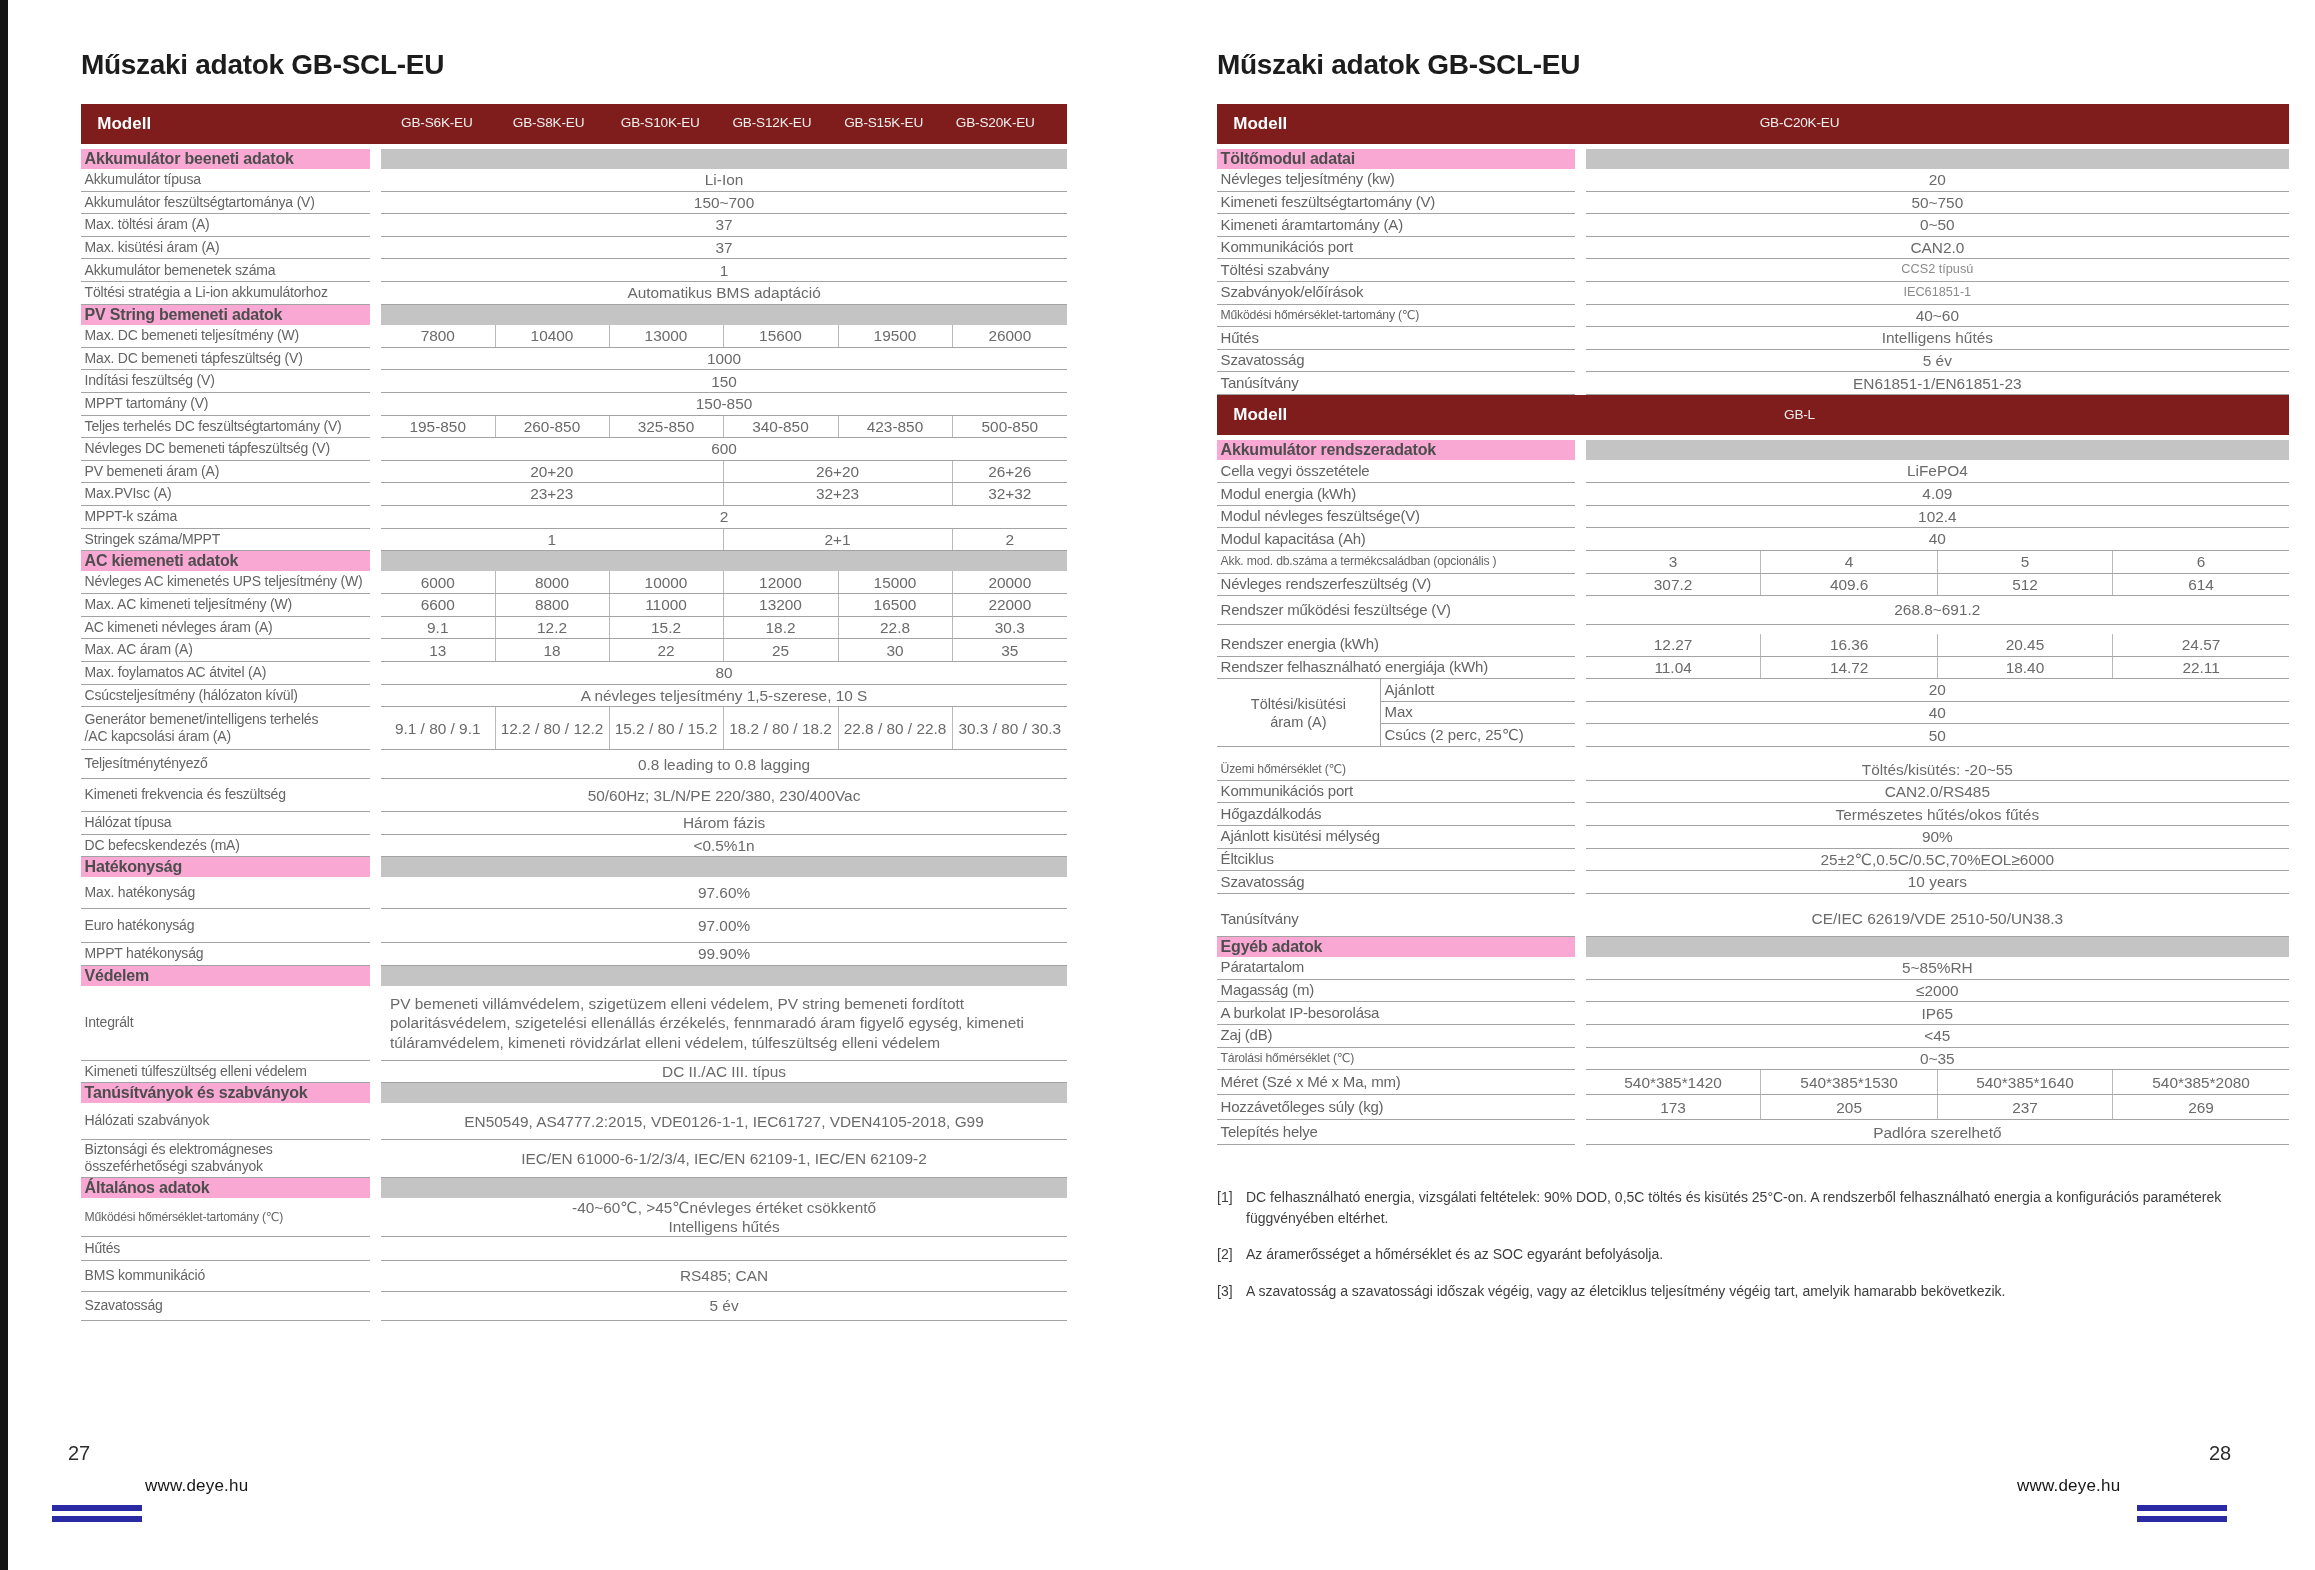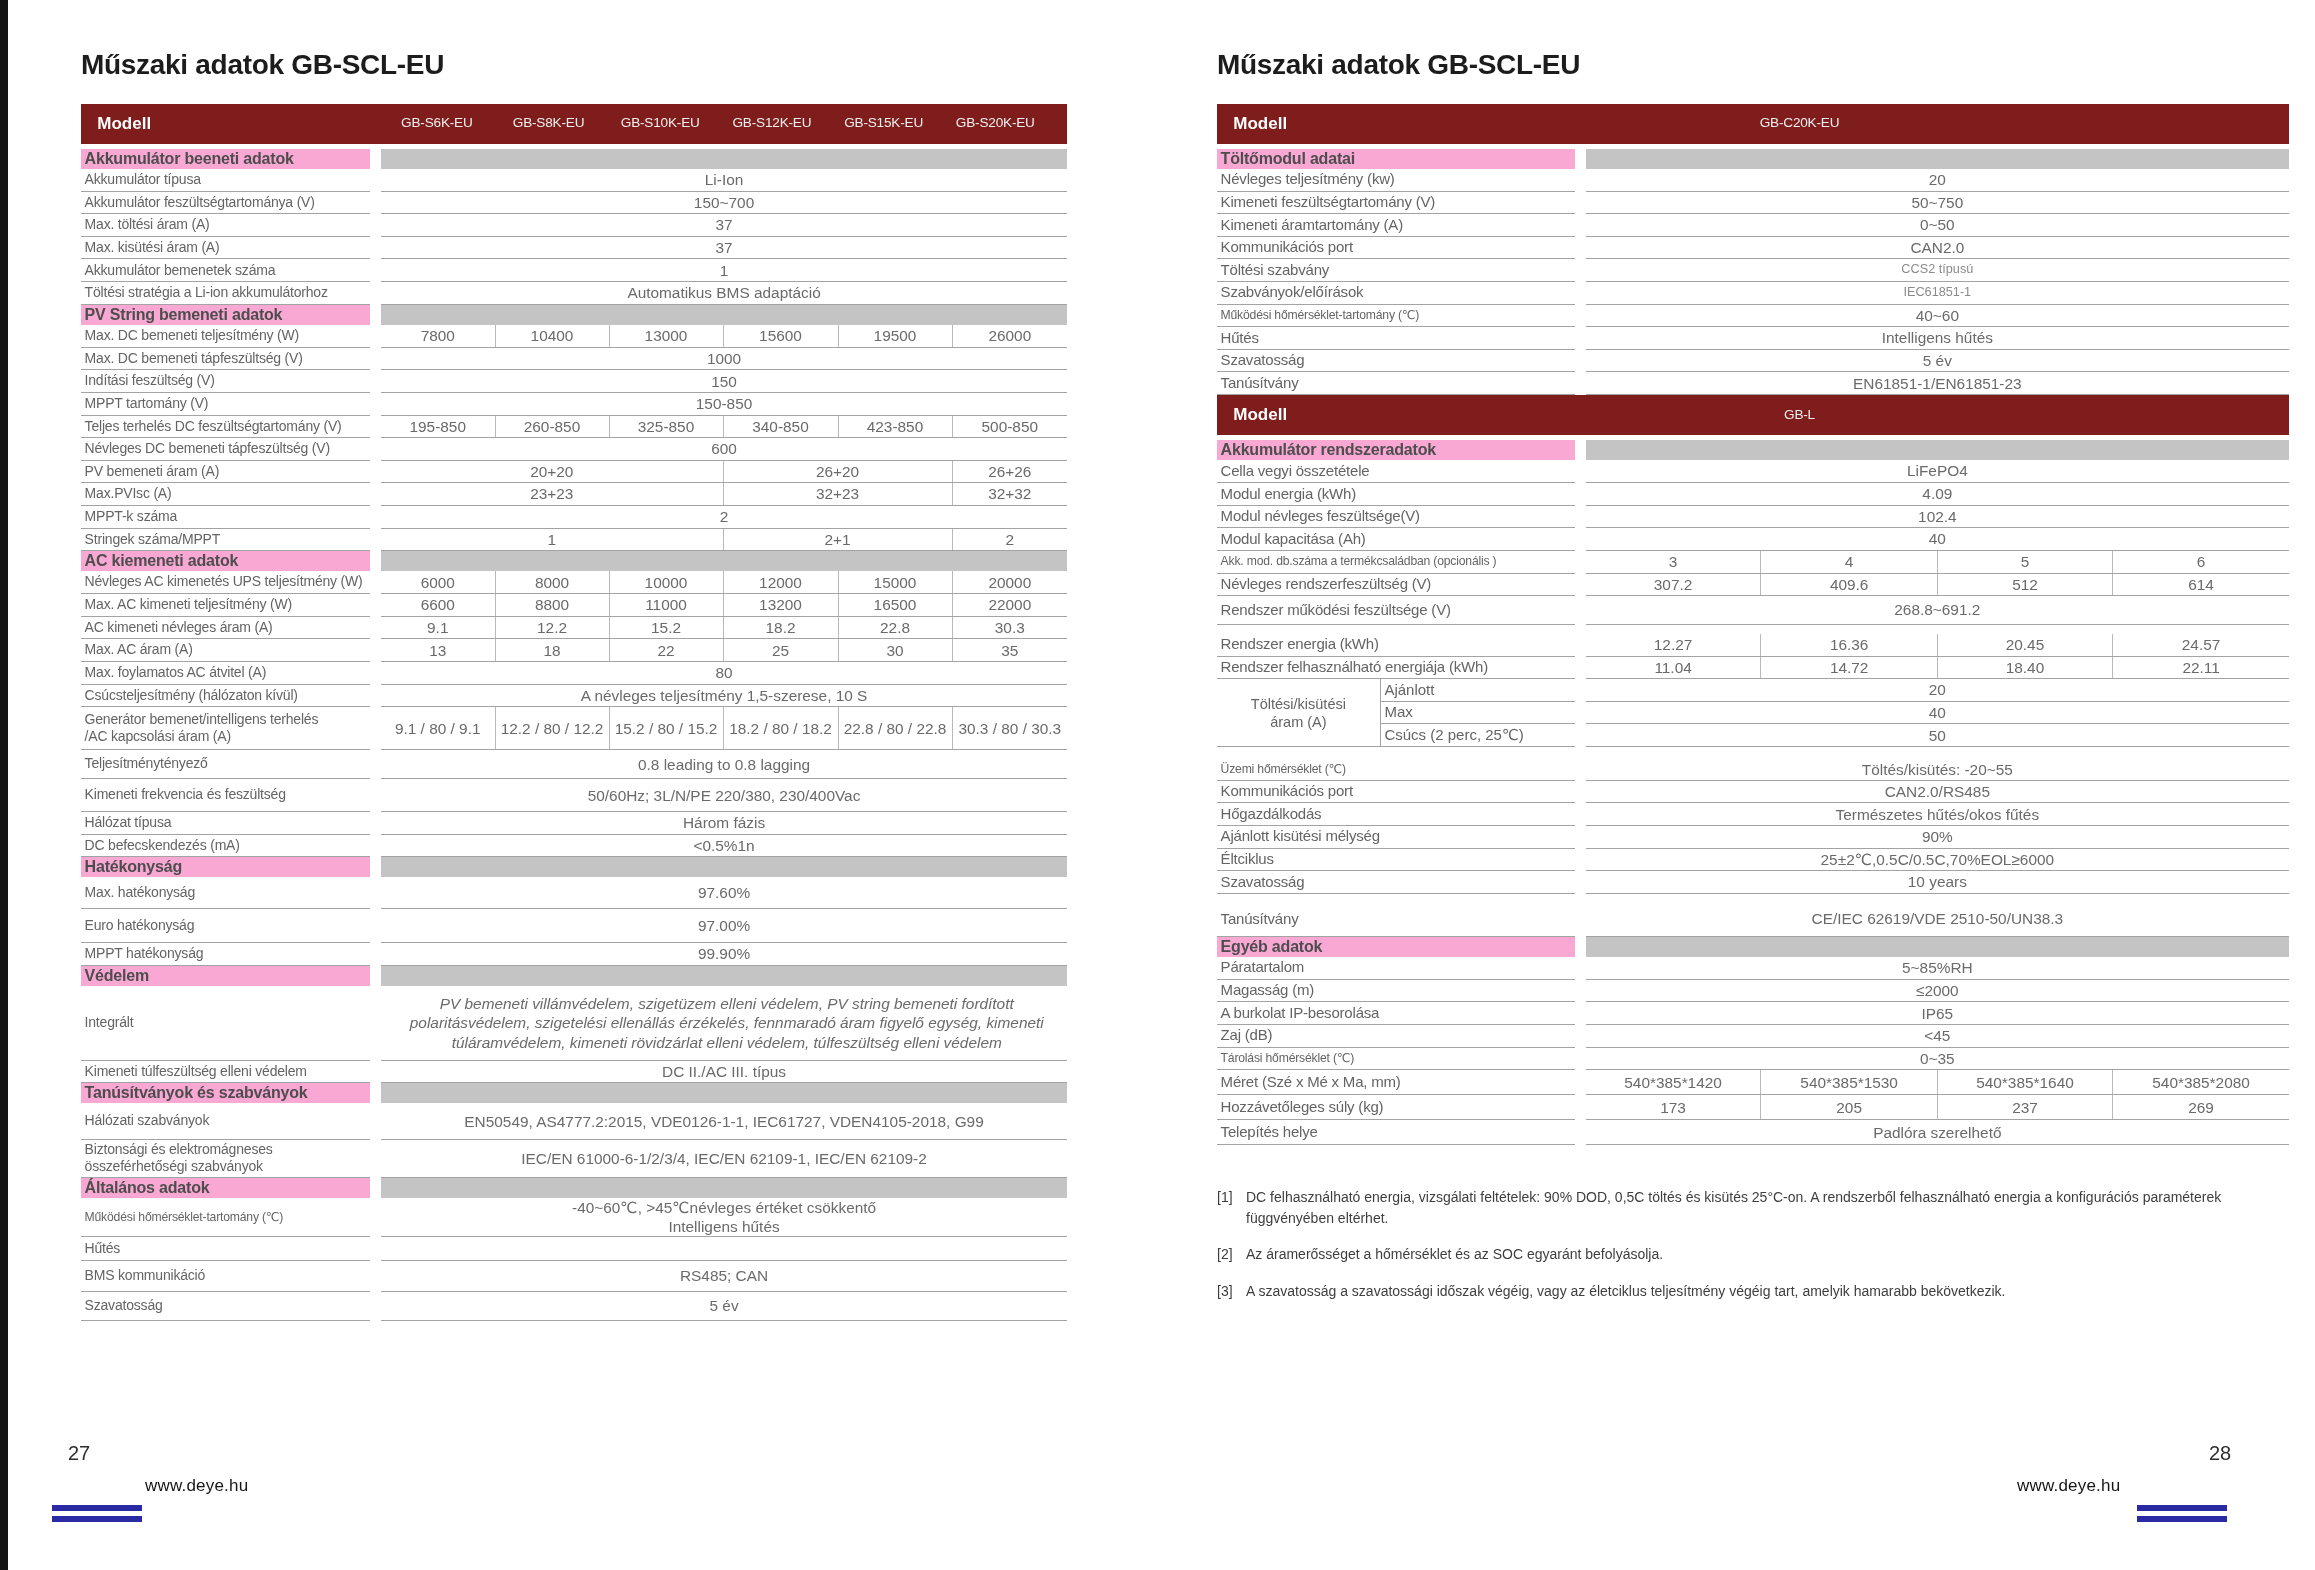--- a/index.html
+++ b/index.html
@@ -27,21 +27,21 @@
   .hdr-models span{flex:1;text-align:center;color:#efefef;font-size:13.6px;letter-spacing:-0.2px;}
 
   td.lbl{text-align:left;border-bottom:0.9px solid #a3a3a3;padding-left:7.2px;color:#646464;
          font-size:14px;letter-spacing:-0.2px;white-space:pre-line;}
   .t-right td.lbl{font-size:15px;}
   td.lbl.small{font-size:12.2px;}
   td.gap{border:none;}
   td.val{text-align:center;border-bottom:0.9px solid #a3a3a3;border-left:0.9px solid #b9b9b9;white-space:pre-line;}
   td.val.first{border-left:none;}
   td.val.vsmall{font-size:12.7px;color:#8a8a8a;}
-  td.val.vleft{text-align:center;padding-left:9px;font-style:italic;}
+  td.val.vleft{text-align:left;padding-left:9px;}
   td.lbl-sec{background:#f9a8d4;font-weight:700;color:#4d4d4d;font-size:16px;padding-left:7.2px;letter-spacing:-0.2px;}
   td.val-sec{background:#c4c4c4;}
   td.grp{border-right:0.9px solid #a3a3a3;border-bottom:0.9px solid #a3a3a3;text-align:center;
          white-space:pre-line;font-size:14.5px;color:#646464;}
   td.sublbl{border-bottom:0.9px solid #a3a3a3;padding-left:11px;color:#646464;font-size:15px;}
   td.gaprow{border:none;}
 
   .footnotes{position:absolute;left:1217px;top:1187px;width:1067px;}
   .footnote{display:flex;margin-bottom:15.4px;font-size:14px;color:#3e3e3e;line-height:1.5;}
   .fn-id{flex:0 0 29px;}

